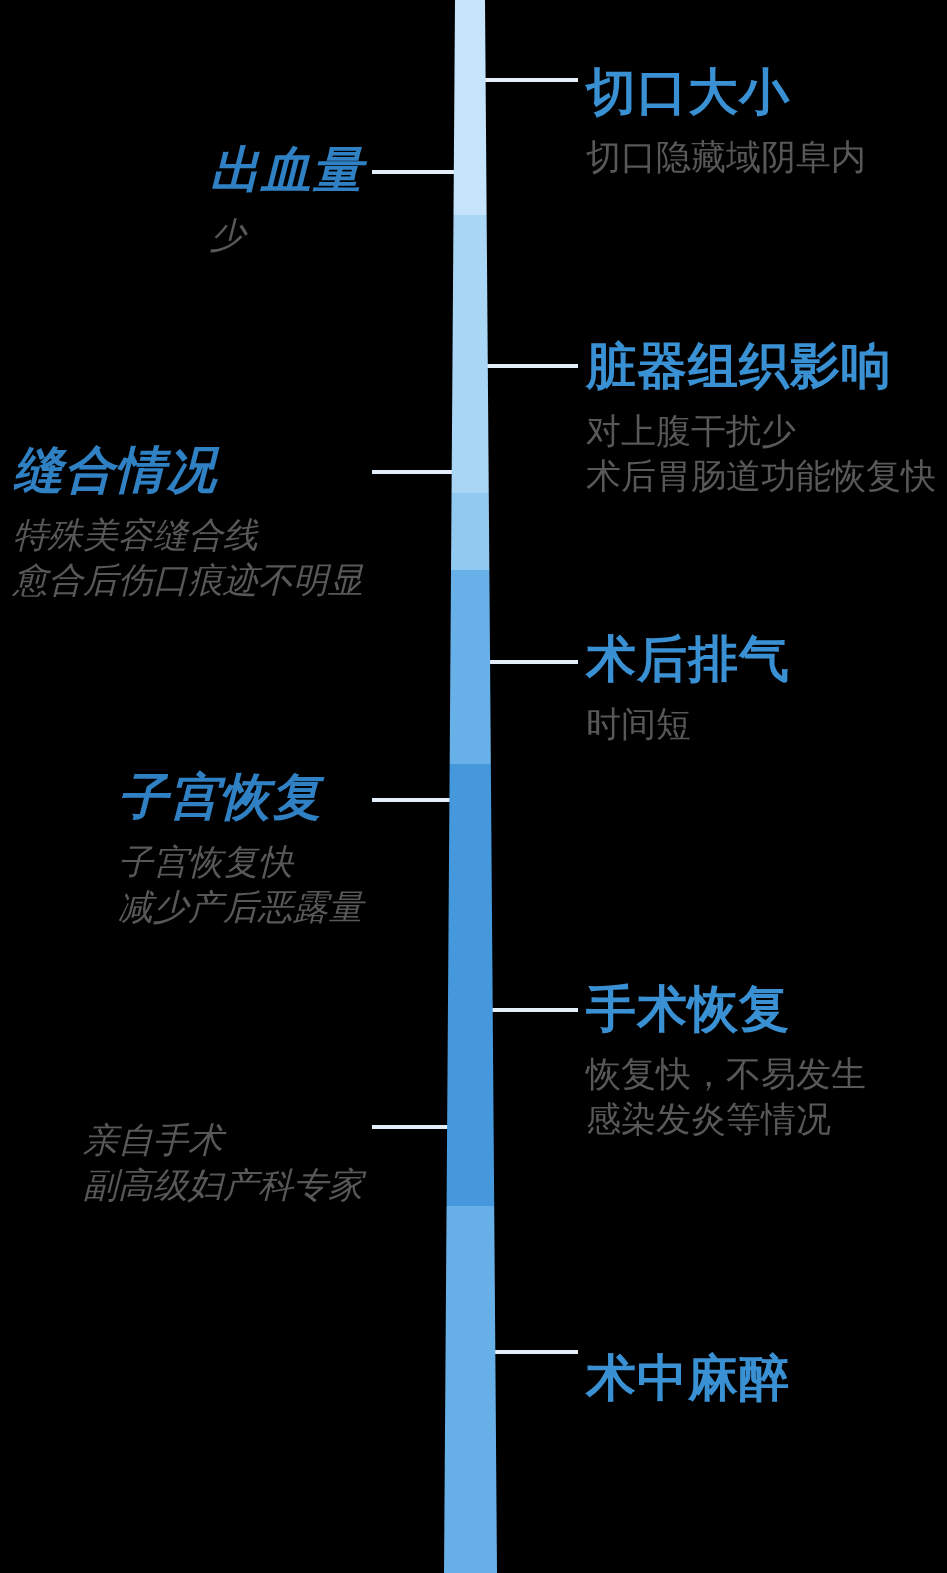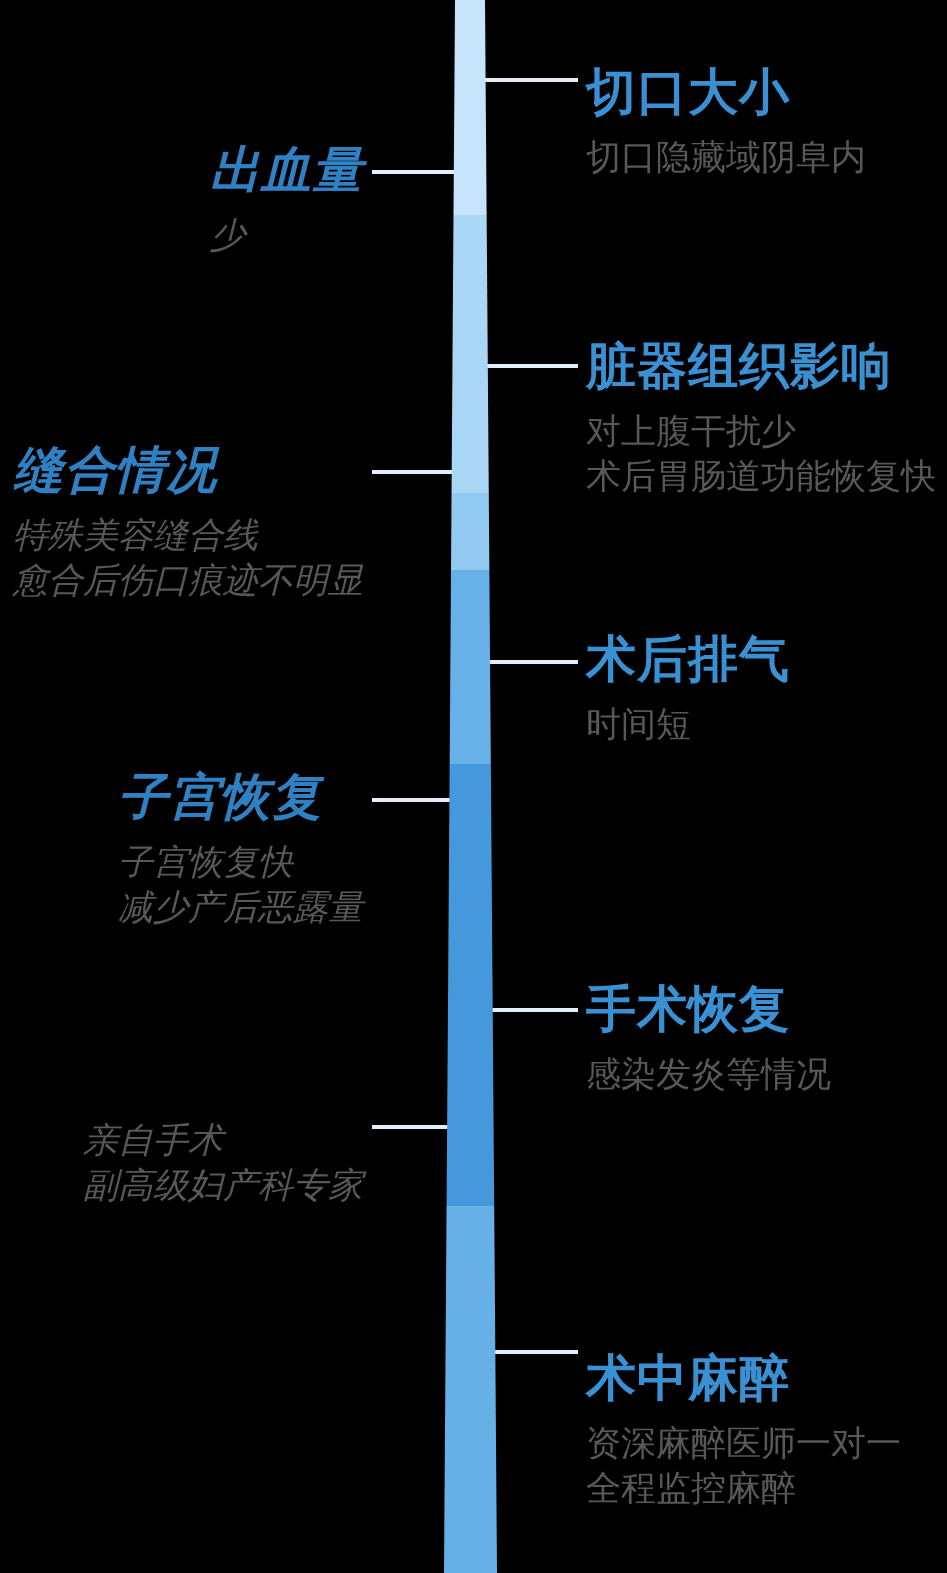--- a/index.html
+++ b/index.html
@@ -119,32 +119,29 @@
     <div class="item-title">子宫恢复</div>
     <div class="item-desc">
       <div class="desc-line">子宫恢复快</div>
       <div class="desc-line">减少产后恶露量</div>
     </div>
   </div>
 
   <div class="item right" style="top:984px">
     <div class="item-title">手术恢复</div>
     <div class="item-desc">
+      <div class="desc-line">恢复快，不易发生</div>
       <div class="desc-line">感染发炎等情况</div>
     </div>
   </div>
 
   <div class="item left" style="top:1100px">
     <div class="item-desc">
       <div class="desc-line">亲自手术</div>
       <div class="desc-line">副高级妇产科专家</div>
     </div>
   </div>
 
   <div class="item right" style="top:1353px">
     <div class="item-title">术中麻醉</div>
-    <div class="item-desc">
-      <div class="desc-line">资深麻醉医师一对一</div>
-      <div class="desc-line">全程监控麻醉</div>
-    </div>
   </div>
 
 </div>
 
 </body></html>

